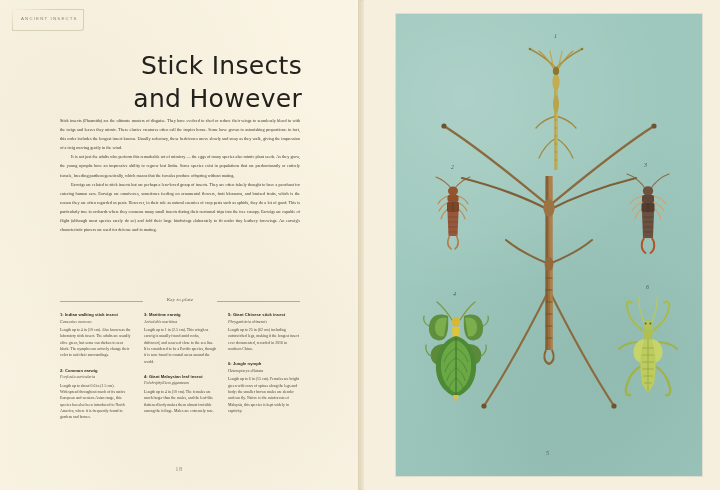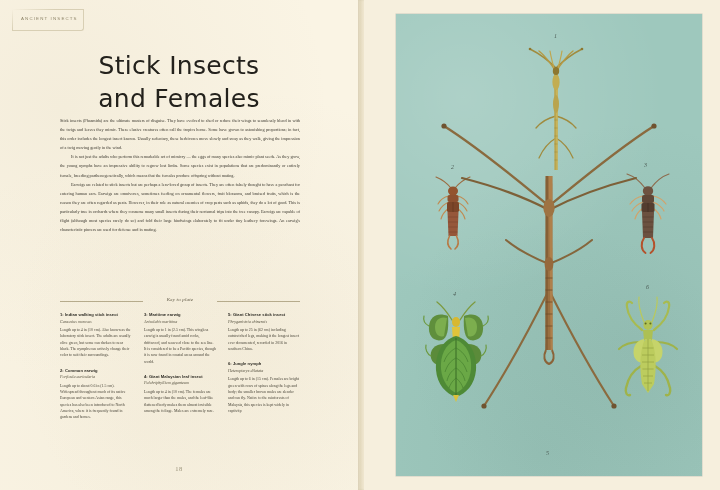--- a/index.html
+++ b/index.html
@@ -48,21 +48,21 @@
   .tab-label{
     position:absolute;left:9px;top:7px;
     font-size:4.4px;letter-spacing:1.15px;
     color:#8e8468;text-transform:uppercase;
     font-family:"Liberation Sans", sans-serif;
   }
 
   
   .title{
     position:absolute;left:0;right:0;top:50px;
-    text-align:center;
+    text-align:right;
     color:#23211c;
     font-family:"DejaVu Sans", sans-serif;
     font-weight:400;
     font-size:25px;
     line-height:1.3;
     letter-spacing:.3px;
     padding:0 56px;
   }
   .title .l2{display:block;}
 
@@ -182,21 +182,21 @@
 
   <div class="page-left">
     <div class="paper-grain"></div>
 
     <div class="tab">
       <span class="tab-label">ANCIENT INSECTS</span>
     </div>
 
     <div class="title">
       <span>Stick Insects</span>
-      <span class="l2">and Females</span>
+      <span class="l2">and However</span>
     </div>
 
     <div class="body-copy">
       <p>Stick insects (Phasmida) are the ultimate masters of disguise. They have evolved to shed or reduce their wings to seamlessly blend in with the twigs and leaves they mimic. These elusive creatures often call the tropics home. Some have grown to astonishing proportions; in fact, this order includes the longest insect known. Usually sedentary, these herbivores move slowly and sway as they walk, giving the impression of a twig moving gently in the wind.</p>
       <p>It is not just the adults who perform this remarkable art of mimicry — the eggs of many species also mimic plant seeds. As they grow, the young nymphs have an impressive ability to regrow lost limbs. Some species exist in populations that are predominantly or entirely female, breeding parthenogenetically, which means that the females produce offspring without mating.</p>
       <p>Earwigs are related to stick insects but are perhaps a less-loved group of insects. They are often falsely thought to have a penchant for entering human ears. Earwigs are omnivores, sometimes feeding on ornamental flowers, fruit blossoms, and bruised fruits, which is the reason they are often regarded as pests. However, in their role as natural enemies of crop pests such as aphids, they do a lot of good. This is particularly true in orchards where they consume many small insects during their nocturnal trips into the tree canopy. Earwigs are capable of flight (although most species rarely do so) and fold their large hindwings elaborately to fit under tiny leathery forewings. An earwig's characteristic pincers are used for defense and in mating.</p>
     </div>
 
     <div class="key-rule">
       <span class="line l"></span>

